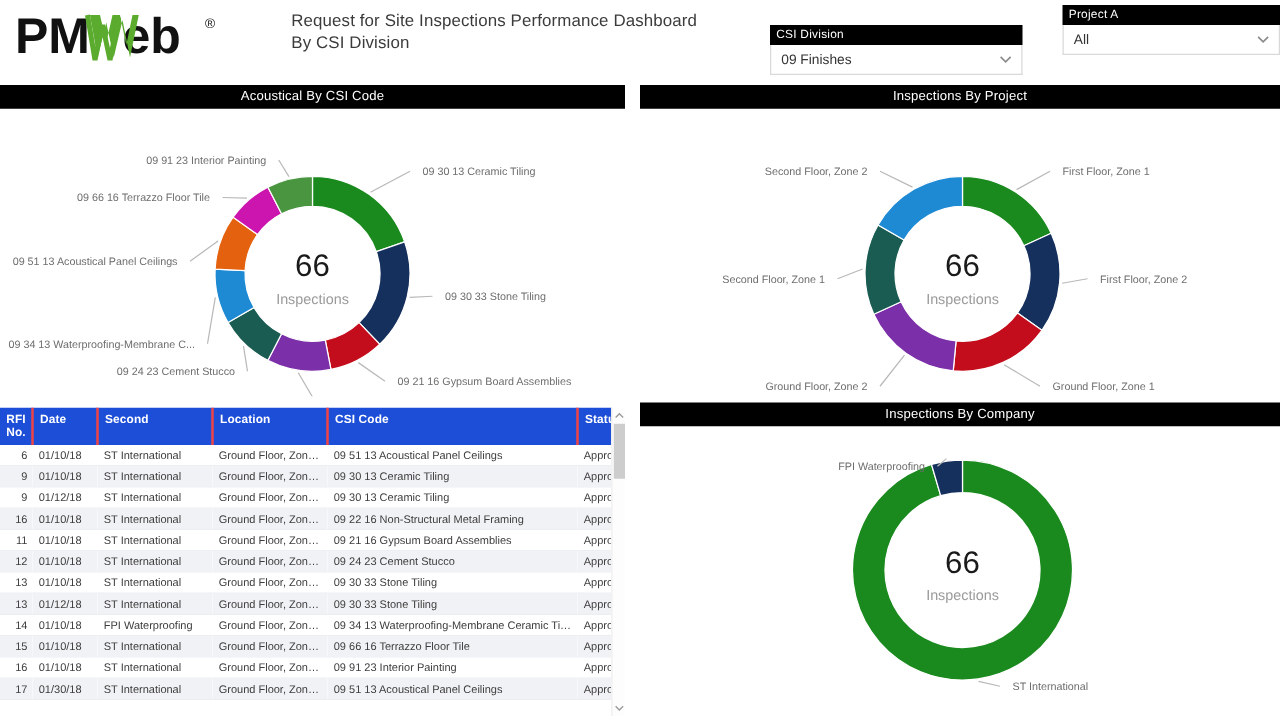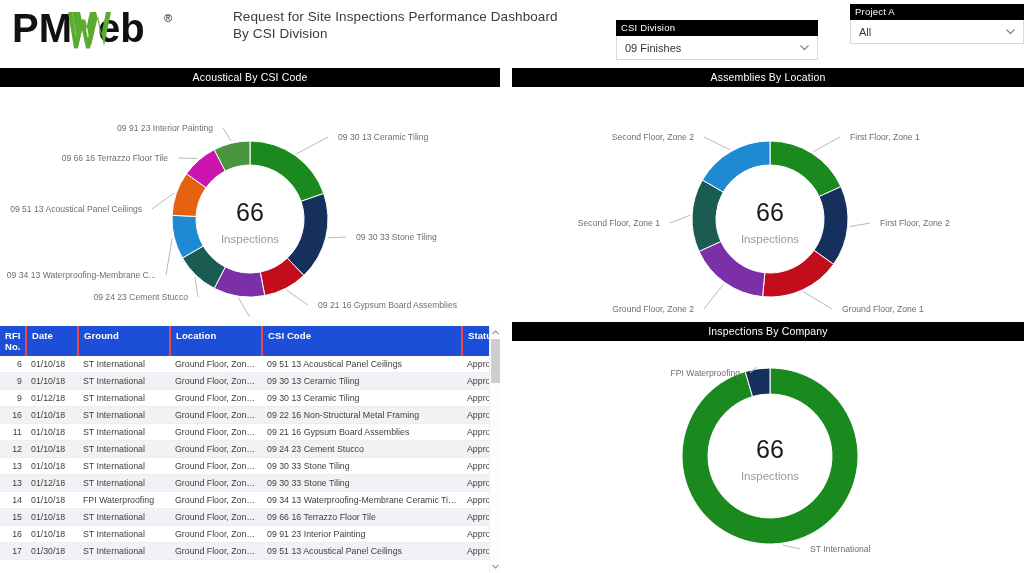--- a/index.html
+++ b/index.html
@@ -181,21 +181,21 @@
           <text x="142" y="125" class="cat-label l">09 51 13 Acoustical Panel Ceilings</text>
           <path d="M 197.6111412843772 71.54003405165932 L 178 71 L 178 71" class="leader"></path>
           <text x="168" y="74" class="cat-label l">09 66 16 Terrazzo Floor Tile</text>
           <path d="M 231.13928515924584 54.25507453411666 L 223 41 L 223 41" class="leader"></path>
           <text x="213" y="44" class="cat-label l">09 91 23 Interior Painting</text>
         </svg>
     </div>
   </div>
 
   <div class="panel" id="panel-location">
-    <div class="panel-title">Assemblies By Location</div>
+    <div class="panel-title">Inspections By Project</div>
     <div class="chart-area">
       <svg width="512" height="230" viewBox="0 0 512 230" id="donut-location">
           <path d="M 258 54 A 78 78 0 0 1 328.95129563765244 99.59762898585285 L 307.120127749144 109.56758929789814 A 54 54 0 0 0 258 78 Z" fill="#1a8a1f" stroke="#ffffff" stroke-width="1"></path>
           <path d="M 328.95129563765244 99.59762898585285 A 78 78 0 0 1 321.5369242599262 177.24443894655346 L 301.98710141071814 163.3230731168447 A 54 54 0 0 0 307.120127749144 109.56758929789814 Z" fill="#16305e" stroke="#ffffff" stroke-width="1"></path>
           <path d="M 321.5369242599262 177.24443894655346 A 78 78 0 0 1 250.5856286222738 209.64680996070058 L 252.86697366157415 185.75548381894657 A 54 54 0 0 0 301.98710141071814 163.3230731168447 Z" fill="#c40d1c" stroke="#ffffff" stroke-width="1"></path>
           <path d="M 250.5856286222738 209.64680996070058 A 78 78 0 0 1 187.04870436234756 164.40237101414715 L 208.879872250856 154.4324107021019 A 54 54 0 0 0 252.86697366157415 185.75548381894657 Z" fill="#7b2fa8" stroke="#ffffff" stroke-width="1"></path>
           <path d="M 187.04870436234756 164.40237101414715 A 78 78 0 0 1 190.45001850481378 93 L 211.2346281956403 105 A 54 54 0 0 0 208.879872250856 154.4324107021019 Z" fill="#1a5c52" stroke="#ffffff" stroke-width="1"></path>
           <path d="M 190.45001850481378 93 A 78 78 0 0 1 258 54 L 258 78 A 54 54 0 0 0 211.2346281956403 105 Z" fill="#1f8ad4" stroke="#ffffff" stroke-width="1"></path>
           <text x="258" y="134" class="donut-center-num">66</text>
           <text x="258" y="156" class="donut-center-lbl">Inspections</text>
@@ -232,21 +232,21 @@
   </div>
 
   <div class="panel" id="panel-table">
     <div class="table-scroll-host">
       <div class="table-inner">
         <table class="tbl">
           <thead>
             <tr>
               <th class="col-rfi">RFI No.</th>
               <th class="col-date">Date</th>
-              <th class="col-company">Ground</th>
+              <th class="col-company">Second</th>
               <th class="col-location">Location</th>
               <th class="col-csi">CSI Code</th>
               <th class="col-status">Status</th>
             </tr>
           </thead>
           <tbody id="table-body">
               <tr>
                 <td class="col-rfi">6</td>
                 <td class="col-date">01/10/18</td>
                 <td class="col-company">ST International</td>

